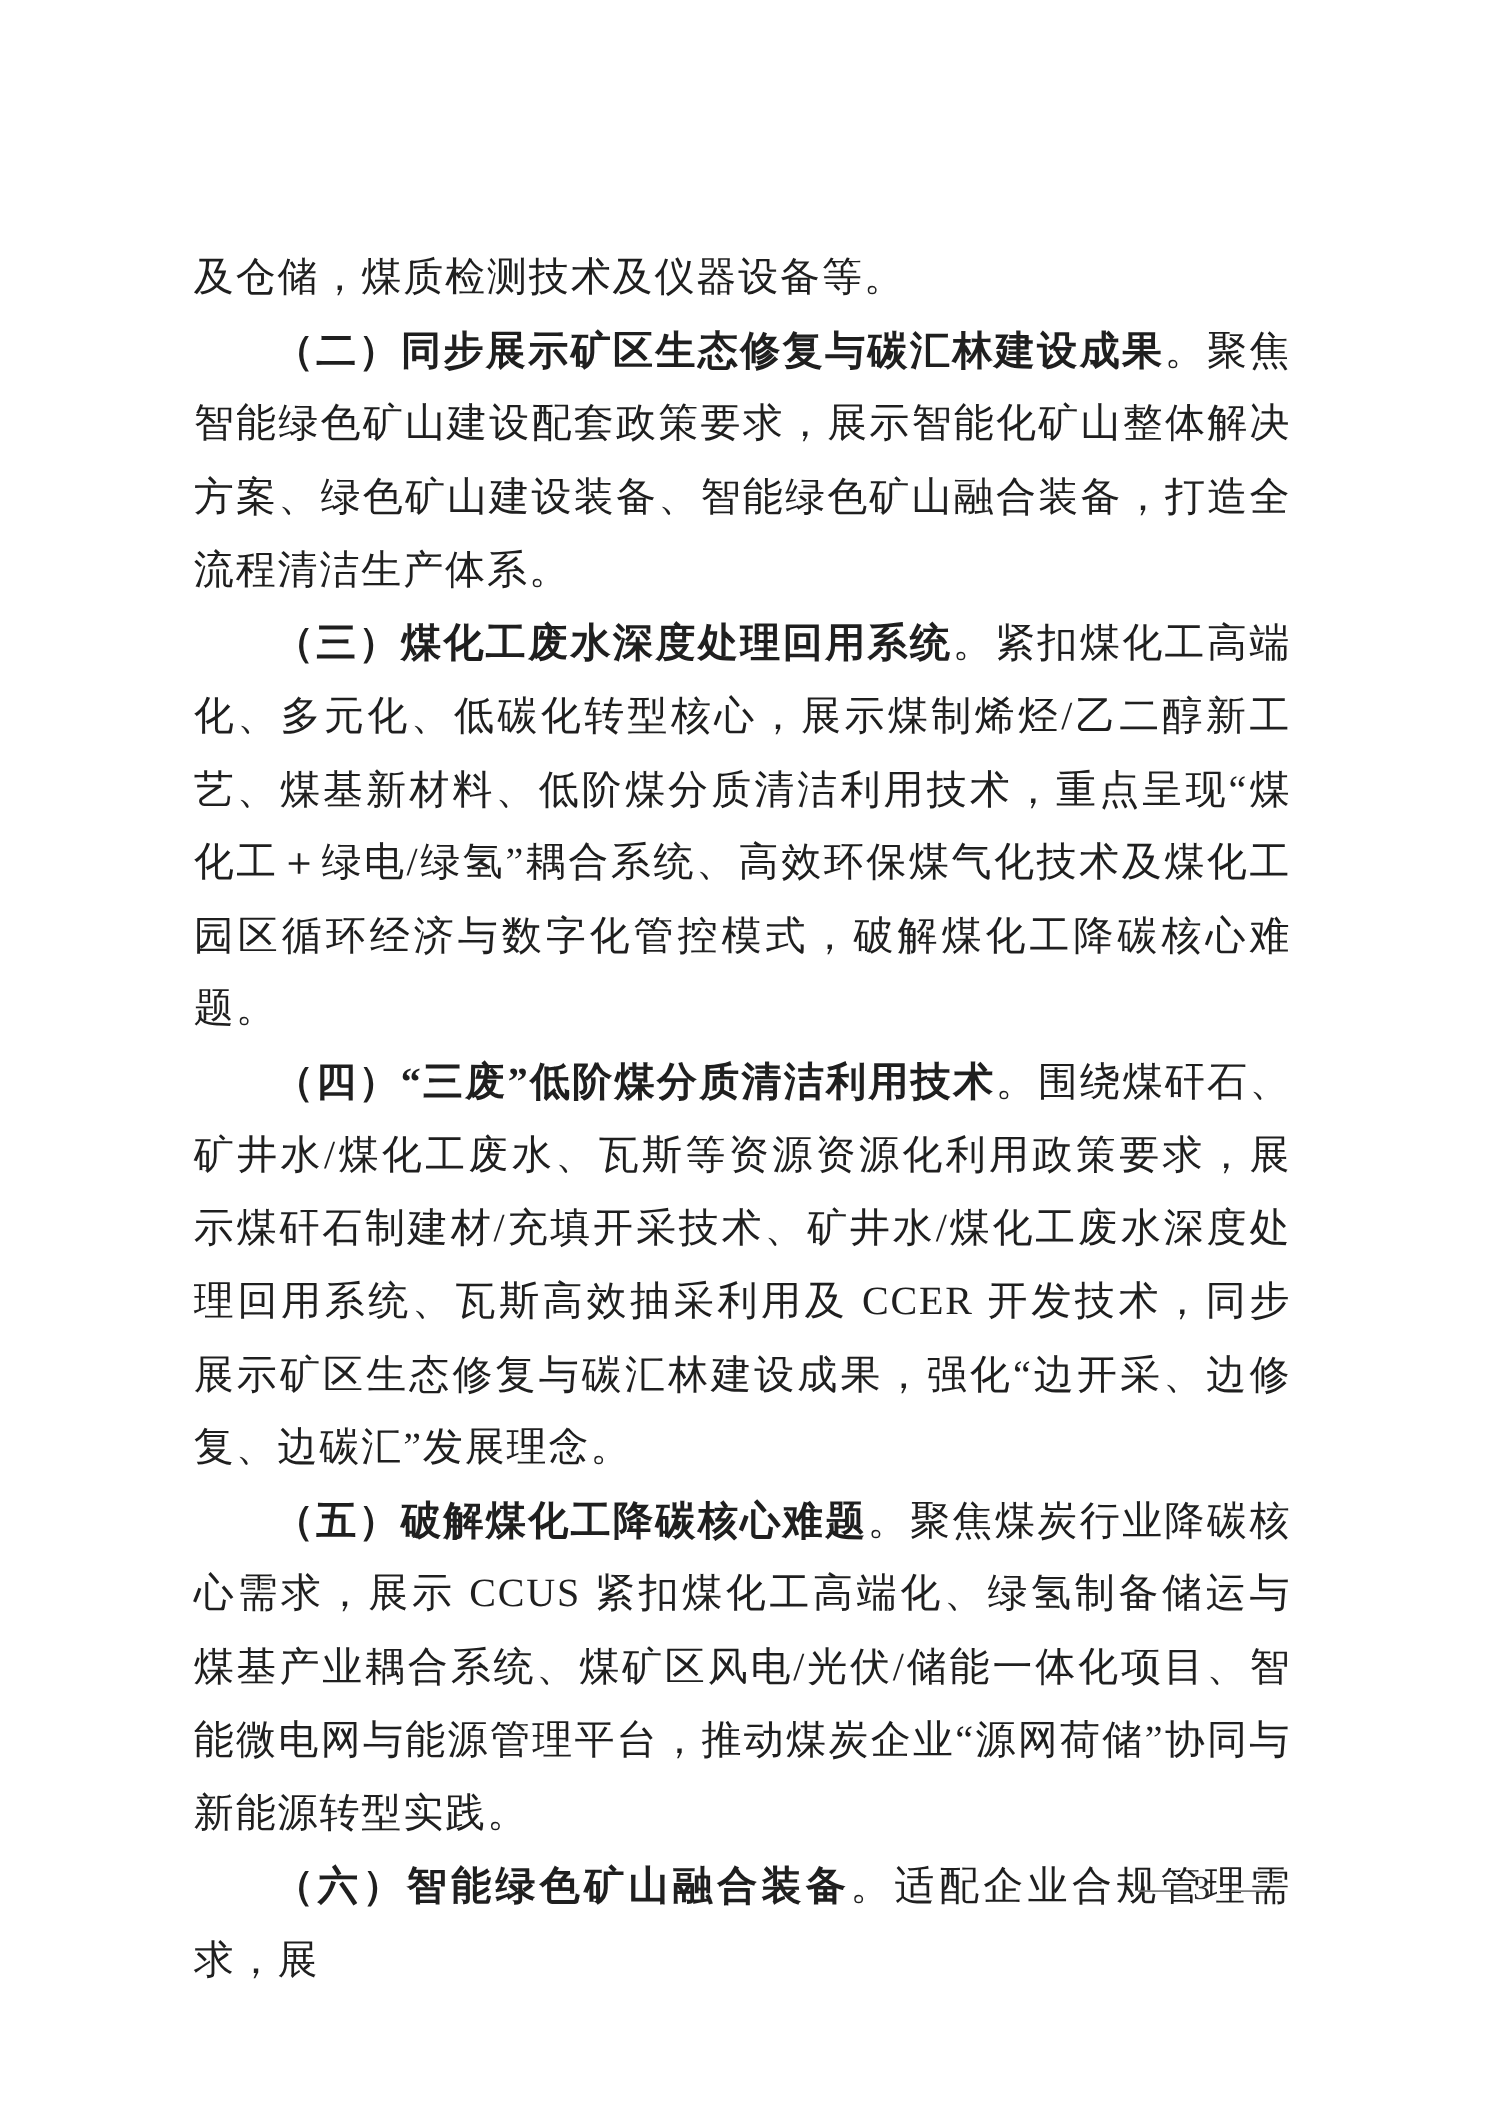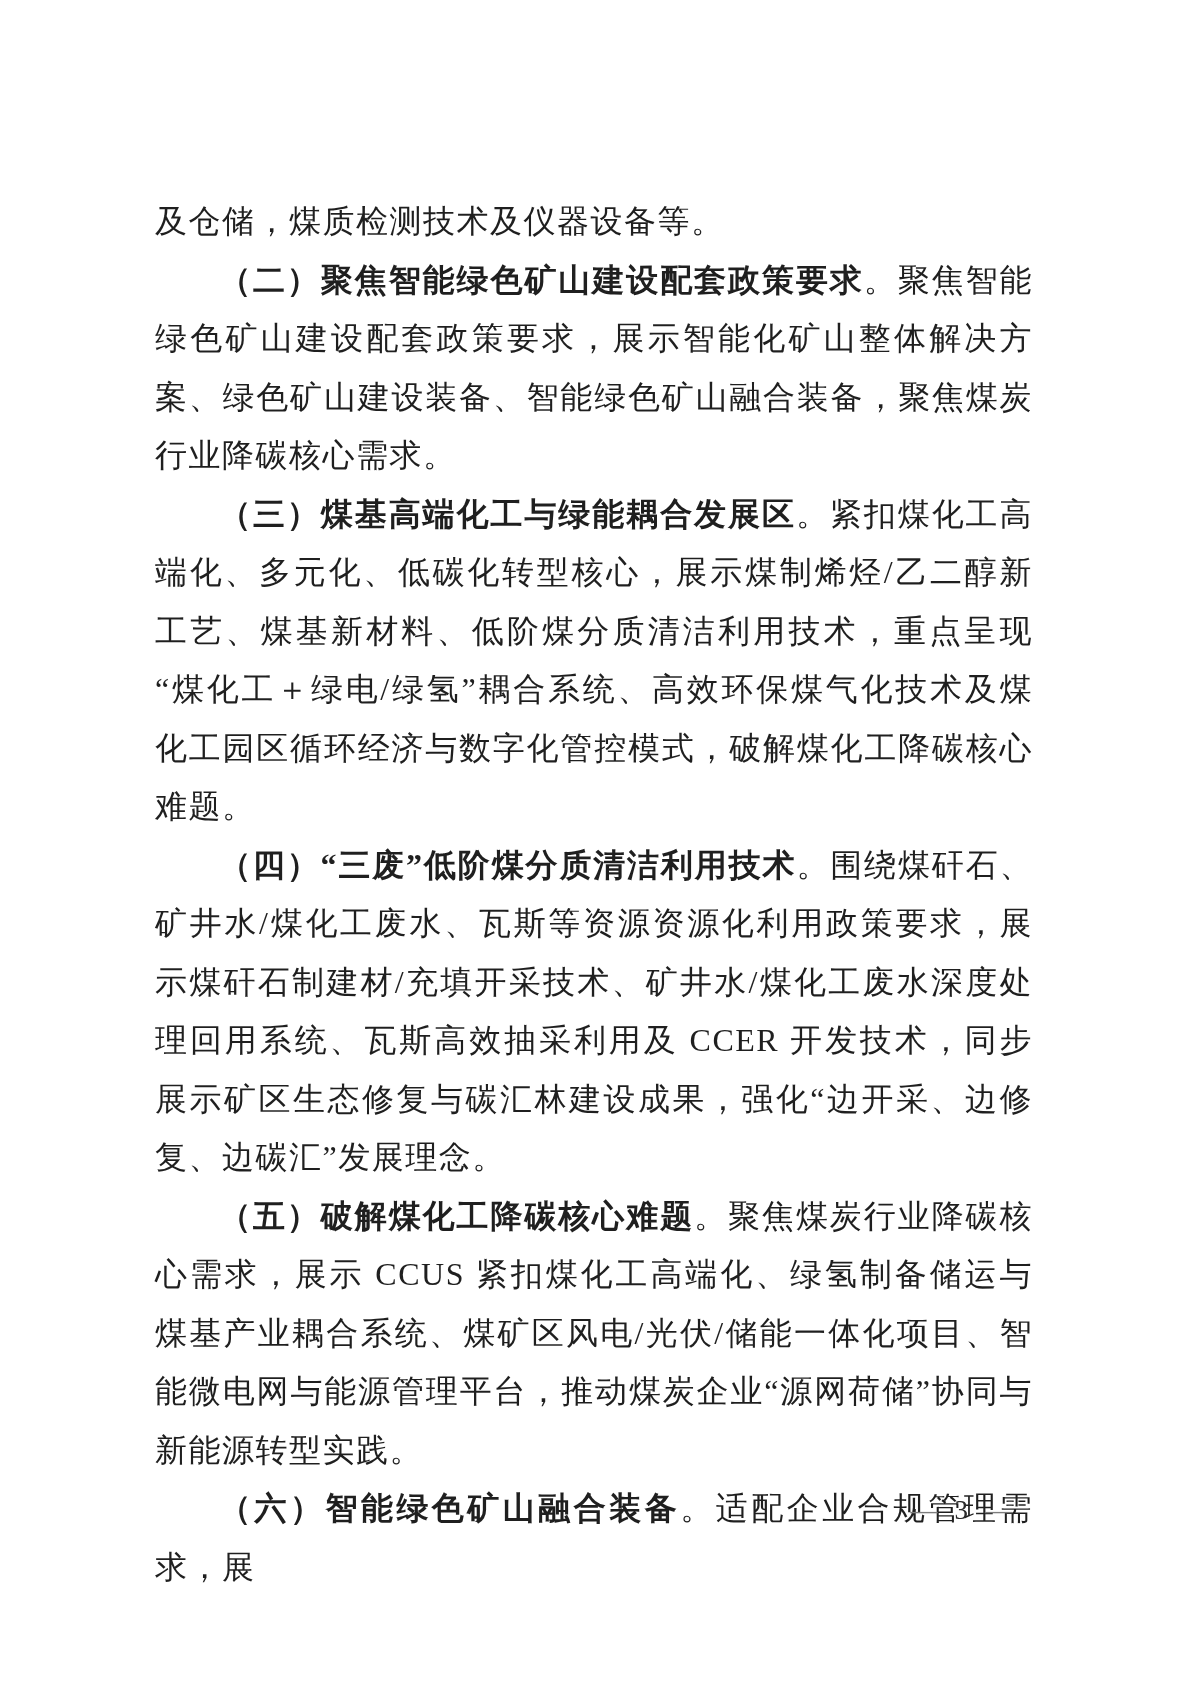--- a/index.html
+++ b/index.html
@@ -66,23 +66,23 @@
 </style>
 </head>
 <body>
 
 <div class="page">
 
   <div class="content">
 
     <p class="continuation"><span class="sec-head"></span><span>及仓储，煤质检测技术及仪器设备等。</span></p>
 
-    <p><span class="sec-head">（二）聚焦智能绿色矿山建设配套政策要求</span><span>。聚焦智能绿色矿山建设配套政策要求，展示智能化矿山整体解决方案、绿色矿山建设装备、智能绿色矿山融合装备，聚焦煤炭行业降碳核心需求。</span></p>
+    <p><span class="sec-head">（二）同步展示矿区生态修复与碳汇林建设成果</span><span>。聚焦智能绿色矿山建设配套政策要求，展示智能化矿山整体解决方案、绿色矿山建设装备、智能绿色矿山融合装备，打造全流程清洁生产体系。</span></p>
 
-    <p><span class="sec-head">（三）煤基高端化工与绿能耦合发展区</span><span>。紧扣煤化工高端化、多元化、低碳化转型核心，展示煤制烯烃/乙二醇新工艺、煤基新材料、低阶煤分质清洁利用技术，重点呈现“煤化工＋绿电/绿氢”耦合系统、高效环保煤气化技术及煤化工园区循环经济与数字化管控模式，破解煤化工降碳核心难题。</span></p>
+    <p><span class="sec-head">（三）煤化工废水深度处理回用系统</span><span>。紧扣煤化工高端化、多元化、低碳化转型核心，展示煤制烯烃/乙二醇新工艺、煤基新材料、低阶煤分质清洁利用技术，重点呈现“煤化工＋绿电/绿氢”耦合系统、高效环保煤气化技术及煤化工园区循环经济与数字化管控模式，破解煤化工降碳核心难题。</span></p>
 
     <p><span class="sec-head">（四）“三废”低阶煤分质清洁利用技术</span><span>。围绕煤矸石、矿井水/煤化工废水、瓦斯等资源资源化利用政策要求，展示煤矸石制建材/充填开采技术、矿井水/煤化工废水深度处理回用系统、瓦斯高效抽采利用及 CCER 开发技术，同步展示矿区生态修复与碳汇林建设成果，强化“边开采、边修复、边碳汇”发展理念。</span></p>
 
     <p><span class="sec-head">（五）破解煤化工降碳核心难题</span><span>。聚焦煤炭行业降碳核心需求，展示 CCUS 紧扣煤化工高端化、绿氢制备储运与煤基产业耦合系统、煤矿区风电/光伏/储能一体化项目、智能微电网与能源管理平台，推动煤炭企业“源网荷储”协同与新能源转型实践。</span></p>
 
     <p><span class="sec-head">（六）智能绿色矿山融合装备</span><span>。适配企业合规管理需求，展</span></p>
 
   </div>
 
   <div class="page-number">

